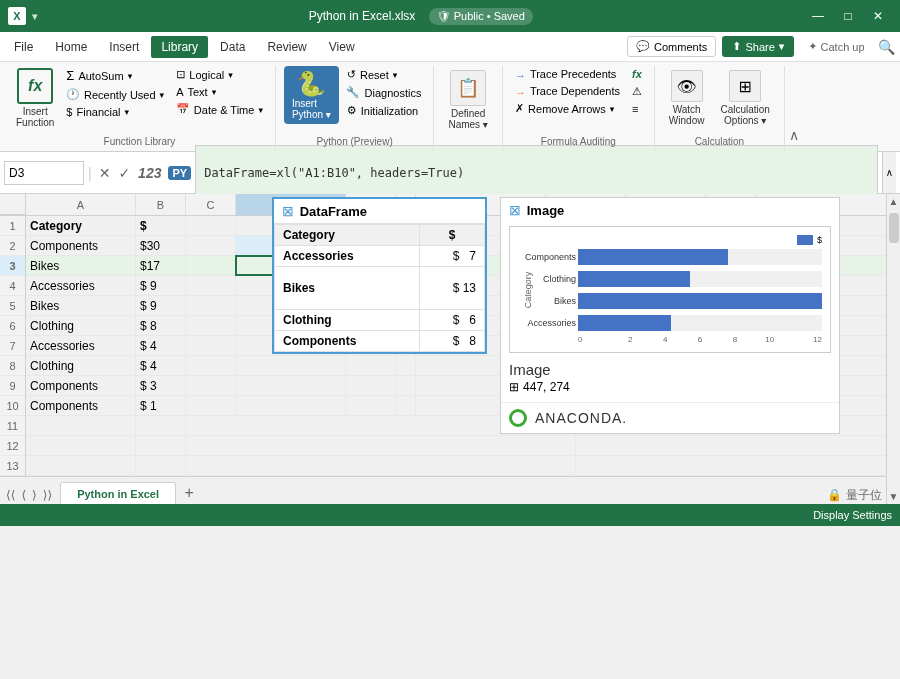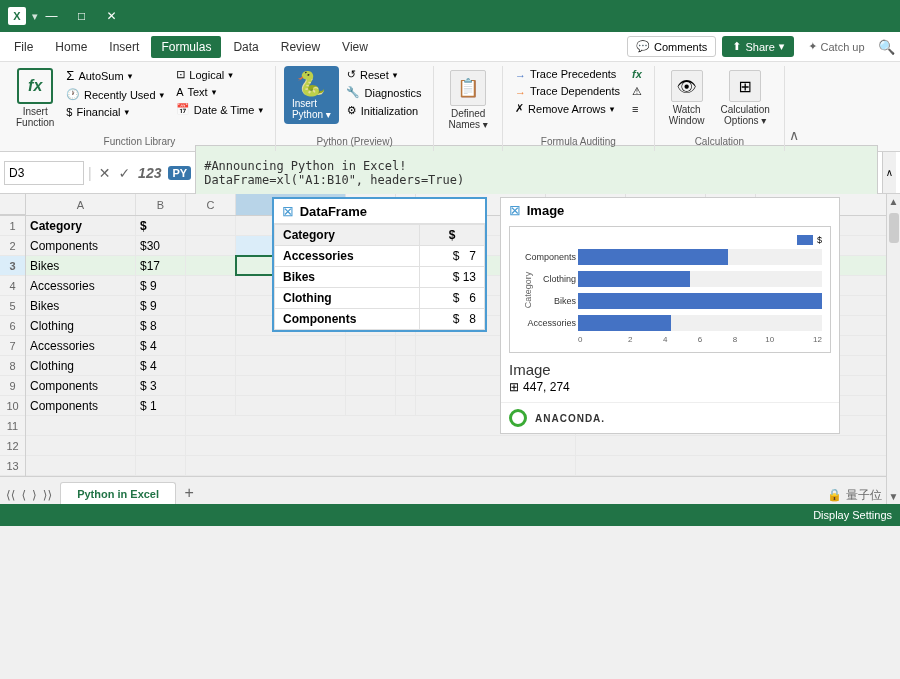--- a/index.html
+++ b/index.html
@@ -261,32 +261,39 @@
     }
   </style>
 </head>
 <body>
 
 <div class="title-bar">
   <div class="title-bar-left">
     <div class="excel-icon">X</div>
     <span style="font-size:11px;color:white;opacity:0.8">▾</span>
   </div>
+  <div class="title-text">
+    <span>Python in Excel.xlsx</span>
+    &nbsp;&nbsp;
+    <span class="public-badge" style="display:inline-flex">
+      <span>🛡 Public • Saved</span>
+    </span>
+  </div>
   <div class="title-bar-right">
     <div class="win-btn">—</div>
     <div class="win-btn">□</div>
     <div class="win-btn close">✕</div>
   </div>
 </div>
 
 <div class="menu-bar">
   <div class="menu-item">File</div>
   <div class="menu-item">Home</div>
   <div class="menu-item">Insert</div>
-  <div class="menu-item active">Formulas</div>
+  <div class="menu-item active">Library</div>
   <div class="menu-item">Data</div>
   <div class="menu-item">Review</div>
   <div class="menu-item">View</div>
   <div class="menu-right">
     <div class="comments-btn">
       <span>💬</span>
       <span>Comments</span>
     </div>
     <button class="share-btn">
       <span>⬆</span>
@@ -438,21 +445,20 @@
     <span>D3</span>
   </div>
   <span style="color:#ccc;font-size:14px">|</span>
   <div class="formula-controls">
     <span>✕</span>
     <span>✓</span>
     <span style="font-style:italic;font-weight:bold">123</span>
   </div>
   <div class="py-badge">PY</div>
   <div class="formula-content">
-    <div>#Announcing Python in Excel!</div>
     <div>DataFrame=xl("A1:B10", headers=True)</div>
   </div>
   <div style="width:14px;background:#f0f0f0;border-left:1px solid #ccc;align-self:stretch;display:flex;align-items:center;justify-content:center;cursor:pointer;font-size:10px">∧</div>
 </div>
 
 <div class="main-content">
   <div class="grid-wrapper">
 
     <div style="display:flex;background:#f2f2f2;border-bottom:1px solid #d0d0d0;height:22px">
       <div style="width:26px;border-right:1px solid #d0d0d0;border-bottom:1px solid #d0d0d0"></div>
@@ -673,21 +679,21 @@
           <th style="border:1px solid #e0e0e0;padding:3px 8px;font-size:12px;background:#f0f0f0;text-align:center">$</th>
         </tr>
       </thead>
       <tbody>
         <tr>
           <td style="border:1px solid #e0e0e0;padding:3px 8px;font-size:12px;font-weight:bold">Accessories</td>
           <td style="border:1px solid #e0e0e0;padding:3px 8px;font-size:12px;text-align:right">$ &nbsp; 7</td>
         </tr>
         <tr>
           <td style="border:1px solid #e0e0e0;padding:3px 8px;font-size:12px;font-weight:bold">Bikes</td>
-          <td style="border:1px solid #e0e0e0;padding:3px 8px;font-size:12px;text-align:right">$ 13</td>
+          <td style="border:1px solid #e0e0e0;padding:14px 8px;font-size:12px;text-align:right">$ 13</td>
         </tr>
         <tr>
           <td style="border:1px solid #e0e0e0;padding:3px 8px;font-size:12px;font-weight:bold">Clothing</td>
           <td style="border:1px solid #e0e0e0;padding:3px 8px;font-size:12px;text-align:right">$ &nbsp; 6</td>
         </tr>
         <tr>
           <td style="border:1px solid #e0e0e0;padding:3px 8px;font-size:12px;font-weight:bold">Components</td>
           <td style="border:1px solid #e0e0e0;padding:3px 8px;font-size:12px;text-align:right">$ &nbsp; 8</td>
         </tr>
       </tbody>
@@ -752,20 +758,20 @@
     <div style="padding:4px 8px">
       <div style="font-size:15px;font-weight:normal;color:#333">Image</div>
       <div style="display:flex;align-items:center;gap:4px;margin-top:2px">
         <span style="font-size:12px">⊞</span>
         <span>447, 274</span>
       </div>
     </div>
 
     <div style="display:flex;align-items:center;gap:8px;padding:6px 8px;border-top:1px solid #eee;margin-top:4px">
       <div style="width:18px;height:18px;border-radius:50%;border:3px solid #3aaa35"></div>
-      <span style="font-size:10px;font-weight:bold;color:#333;letter-spacing:1px">ANACONDA.</span>
+      <span style="font-size:14px;font-weight:normal;color:#333;letter-spacing:1px">ANACONDA.</span>
     </div>
   </div>
 </div>
 
 <div class="status-bar">
   <span style="cursor:pointer;display:flex;align-items:center;gap:4px">Display Settings</span>
 </div>
 
 </body></html>

